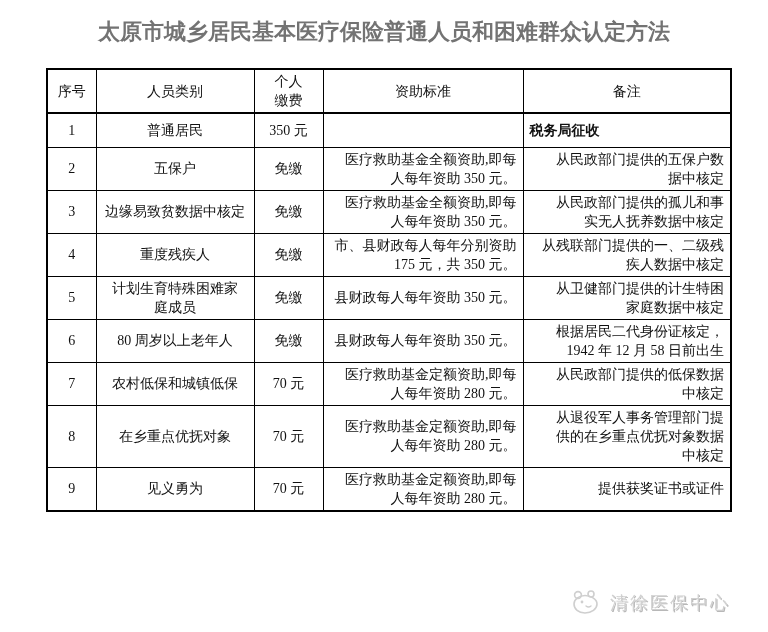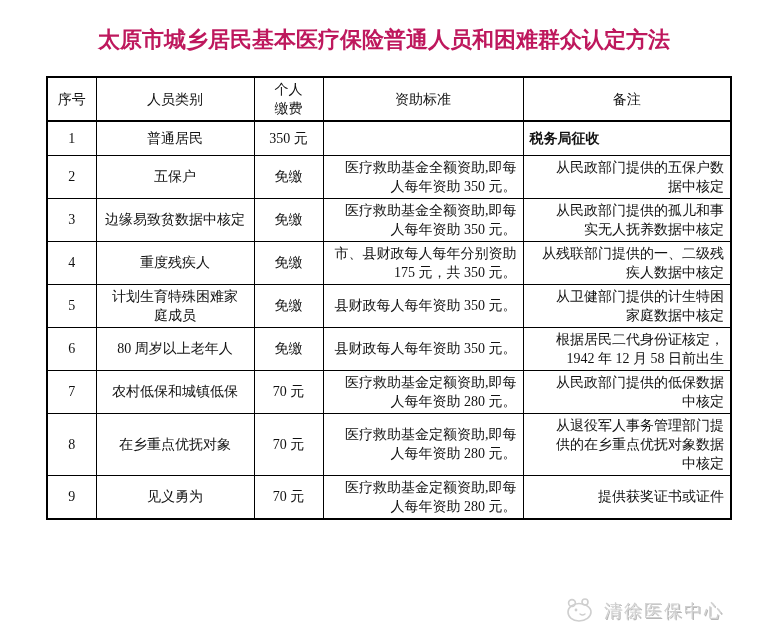--- a/index.html
+++ b/index.html
@@ -8,26 +8,26 @@
     width: 768px; height: 632px;
     background: #ffffff;
     color: #111111;
     font-family: "DejaVu Serif", "Liberation Serif", serif;
     position: relative;
     overflow: hidden;
   }
   .page { position: relative; width: 768px; height: 632px; }
 
   .doc-title {
-    margin: 12px;
+    margin: 4px;
     padding-top: 13px;
     text-align: center;
     font-size: 22px;
     font-weight: bold;
-    color: #be185d;
+    color: #737373;
     letter-spacing: 0px;
     font-family: "DejaVu Sans", "Liberation Sans", sans-serif;
   }
 
   table.main-table {
     border-collapse: collapse;
     table-layout: fixed;
     width: 684px;
     margin: 21px 0 0 46px;
     border: 2px solid #000000;
@@ -48,21 +48,21 @@
     text-align: center;
     border-bottom: 2px solid #000000;
   }
   .main-table td { height: 34px; }
   .c-no, .c-cat, .c-pay { text-align: center; }
   .c-sub, .c-rem { text-align: right; }
   td.emph { font-weight: bold; text-align: left; }
 
   .watermark {
     position: absolute;
-    right: 44px;
+    right: 38px;
     top: 586px;
     display: flex;
     align-items: center;
     gap: 5px;
     font-size: 18px;
     letter-spacing: 2px;
     color: #d0d0d0;
     text-shadow: -1px -1px 0 #ffffff, 1px 1px 0 #b8b8b8;
     font-family: Liberation Sans, sans-serif;
     user-select: none;

